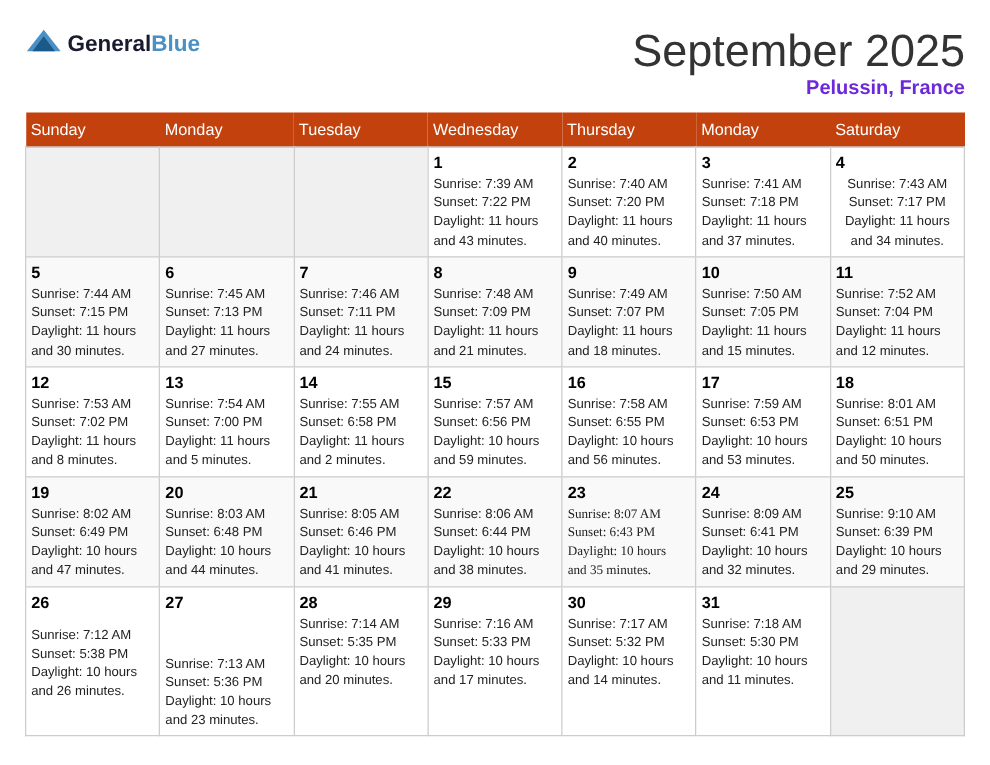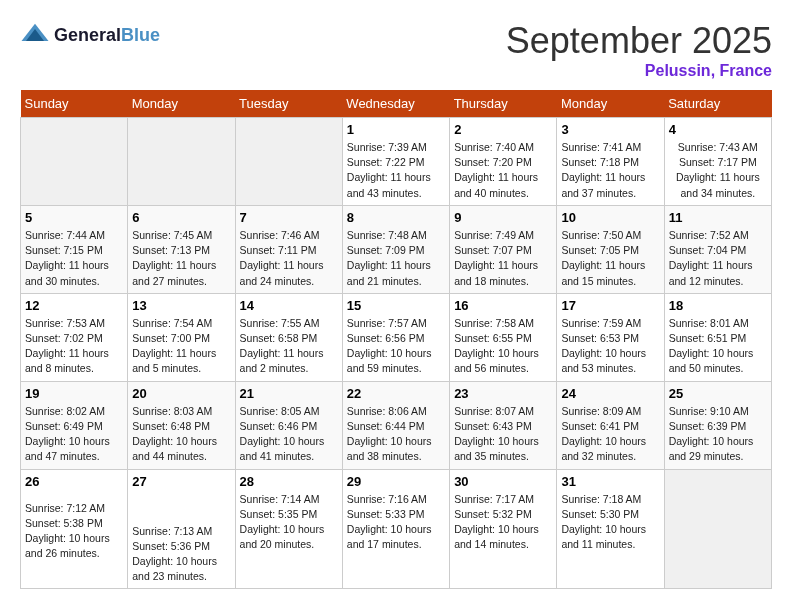--- a/index.html
+++ b/index.html
@@ -272,21 +272,21 @@
         </td>
         <td>
           <span class="day-num">22</span>
           <div class="day-info" style="white-space: pre-line;">Sunrise: 8:06 AM
 Sunset: 6:44 PM
 Daylight: 10 hours
 and 38 minutes.</div>
         </td>
         <td>
           <span class="day-num">23</span>
-          <div class="day-info" style="white-space: pre-line;">Sunrise: 8:07 AM
+          <div class="day-info" style="white-space: pre-line; font-family: Liberation Serif, serif;">Sunrise: 8:07 AM
 Sunset: 6:43 PM
 Daylight: 10 hours
 and 35 minutes.</div>
         </td>
         <td>
           <span class="day-num">24</span>
           <div class="day-info" style="white-space: pre-line;">Sunrise: 8:09 AM
 Sunset: 6:41 PM
 Daylight: 10 hours
 and 32 minutes.</div>

